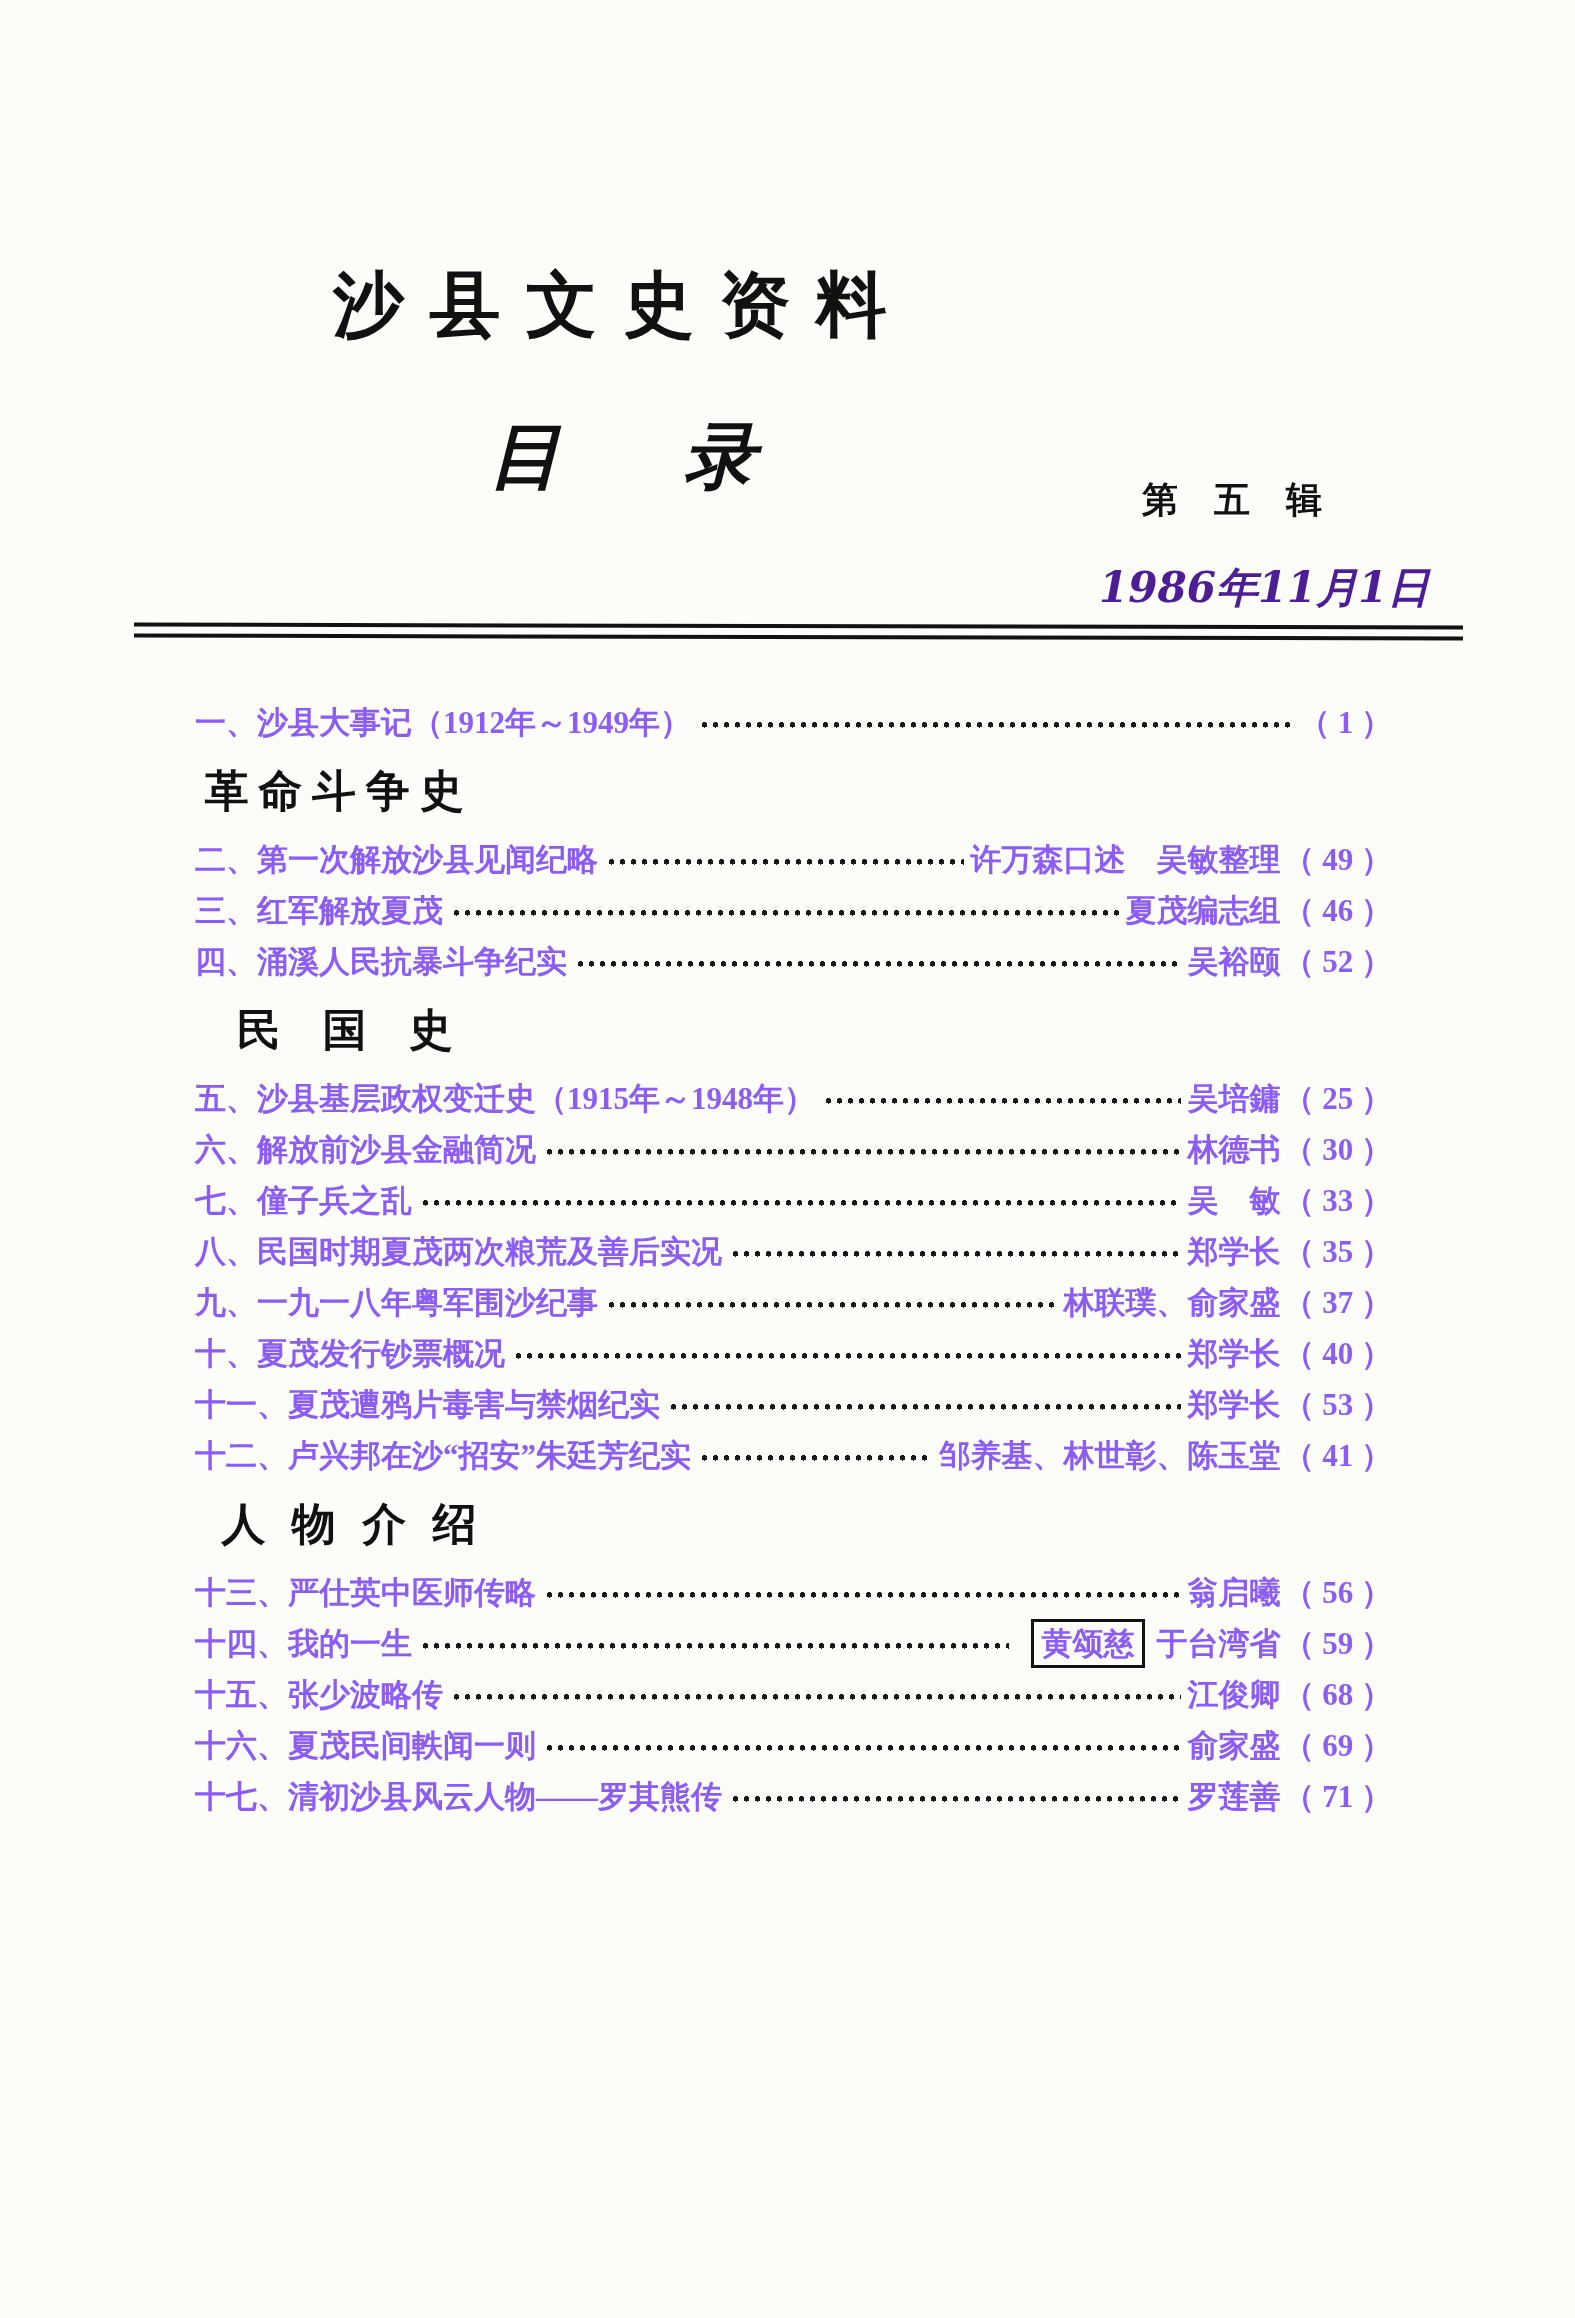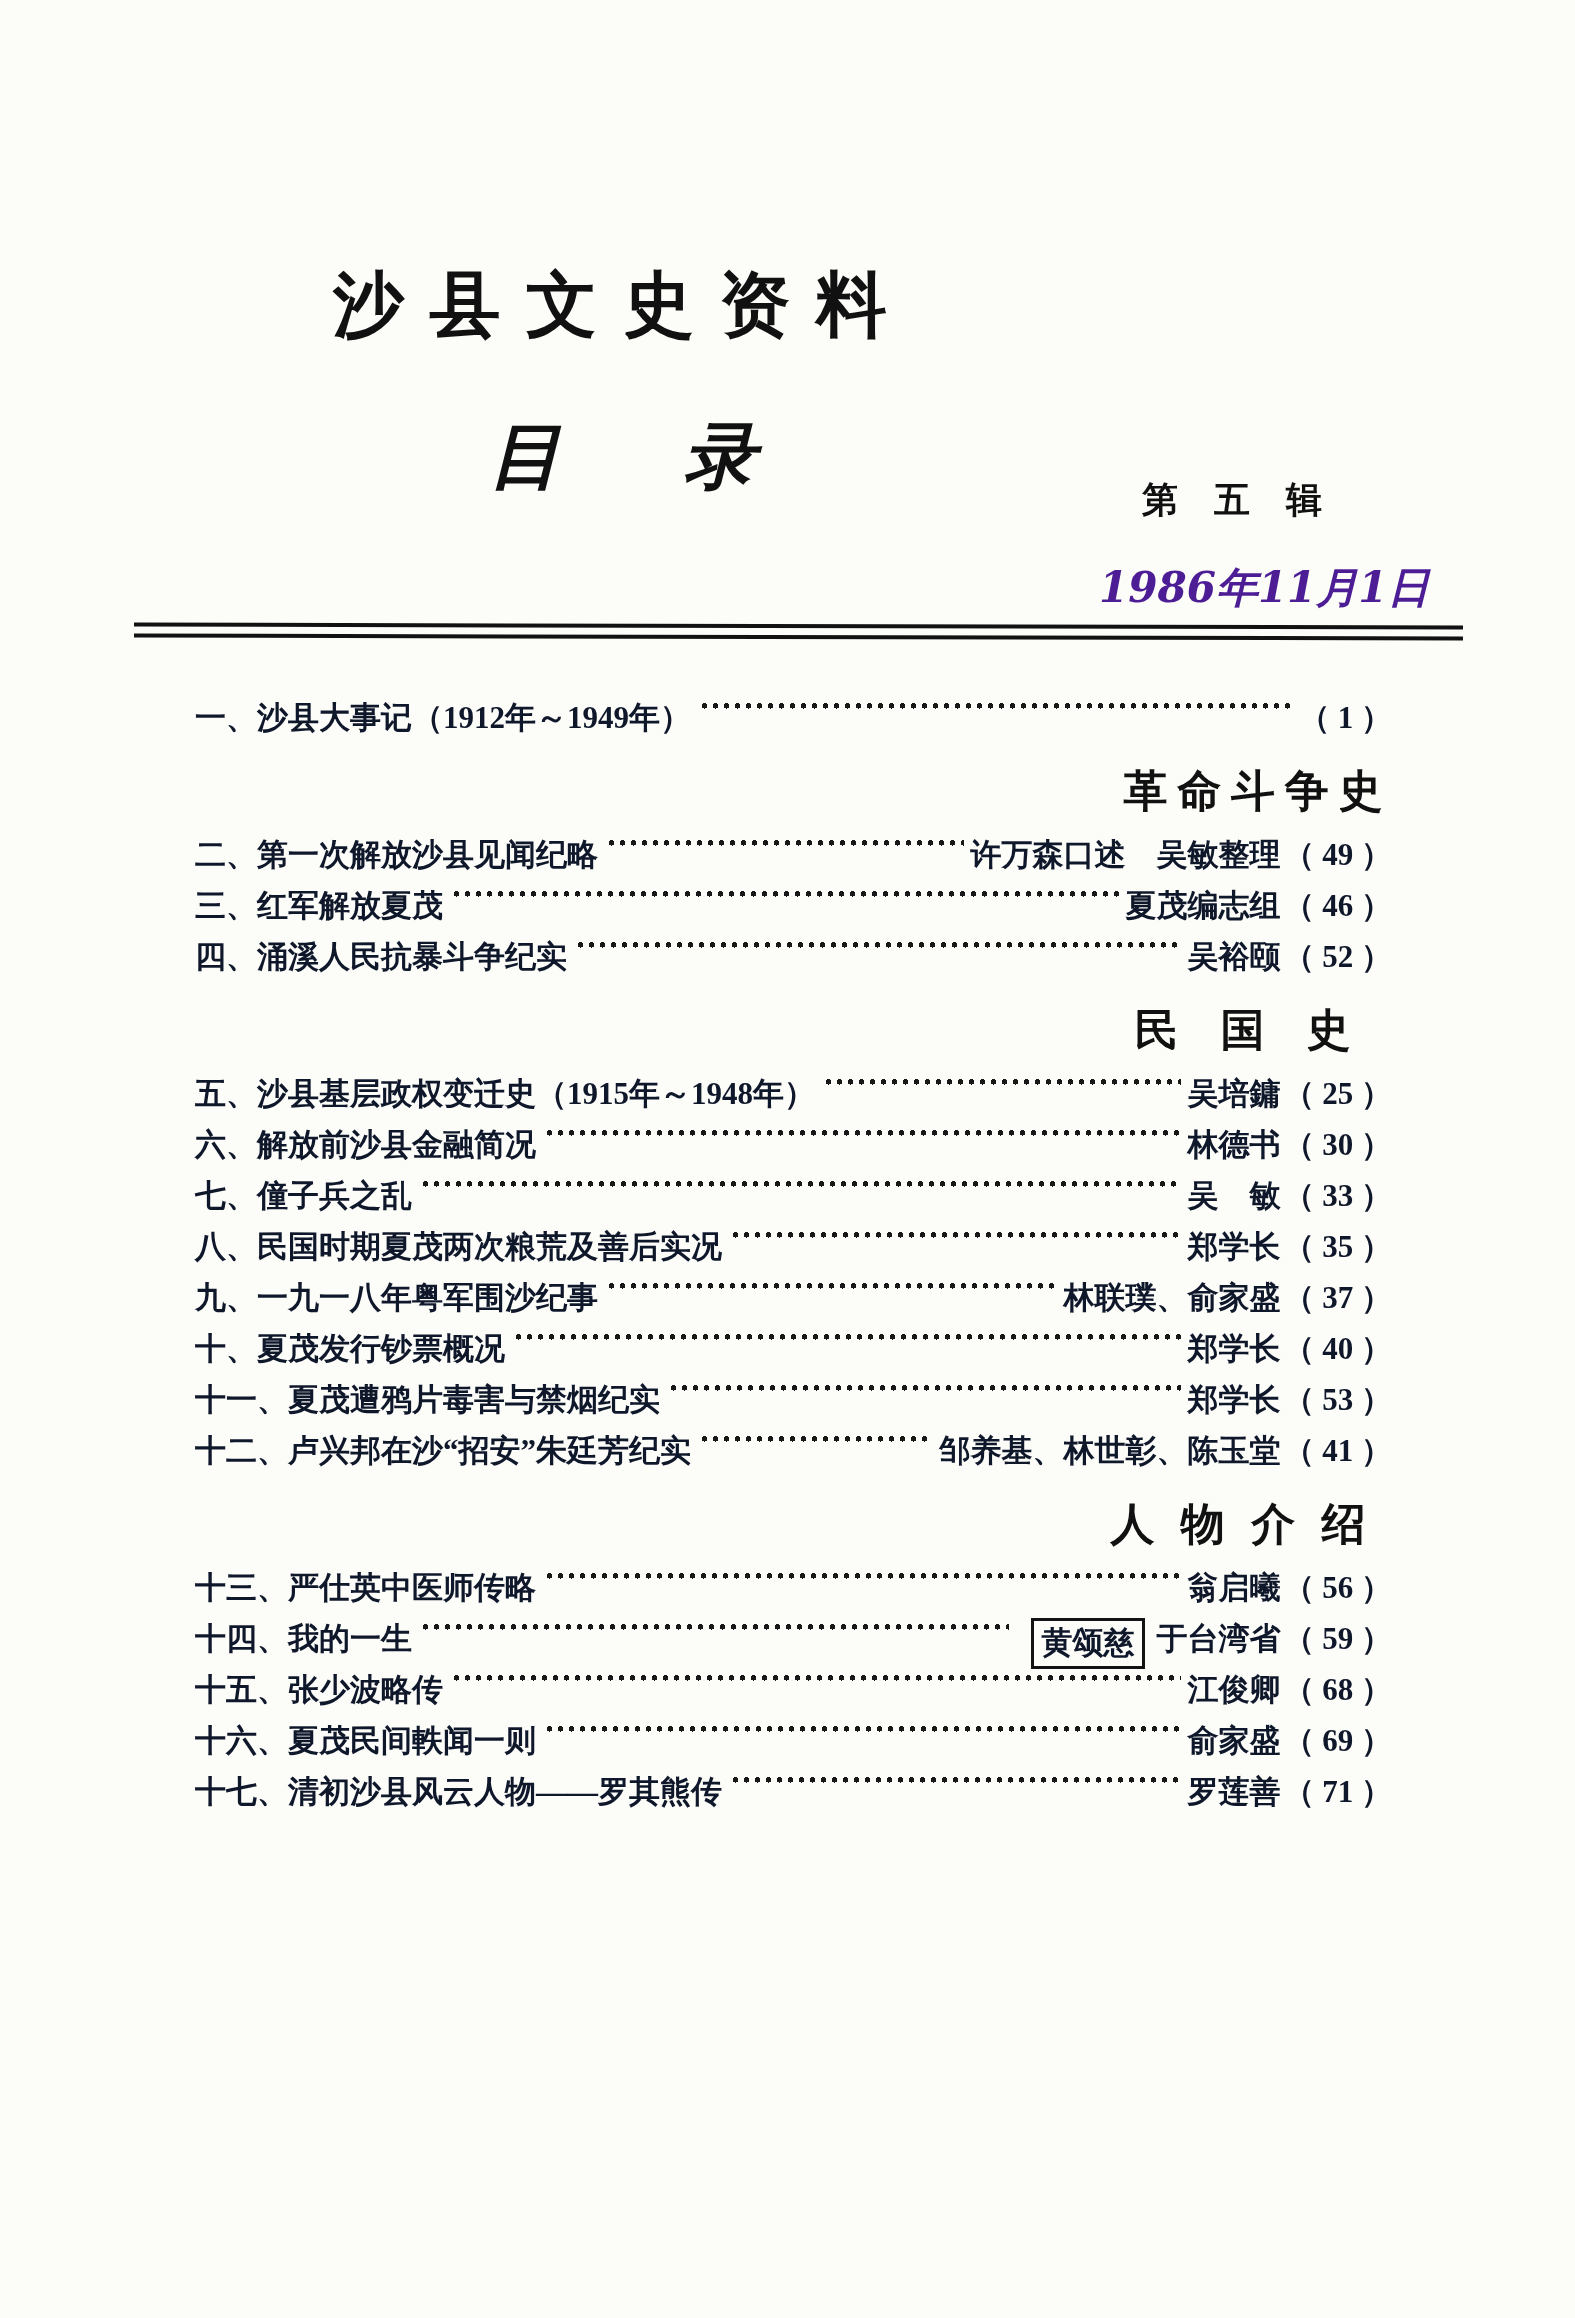--- a/index.html
+++ b/index.html
@@ -32,37 +32,37 @@
   }
   .rule{
     position:absolute;left:134px;top:624px;width:1329px;height:7px;
     border-top:4.7px solid #121212;border-bottom:4.7px solid #121212;
     transform:rotate(0.12deg);
   }
   .toc{
     position:absolute;left:195px;top:697px;width:1197px;
   }
   .toc-row{
-    display:flex;height:51px;
-    font-size:31px;font-weight:600;white-space:nowrap;color:#0f172a;
+    display:flex;align-items:center;height:51px;
+    font-size:31px;font-weight:600;white-space:nowrap;color:#8b5cf6;
   }
   .entry-head{white-space:nowrap;}
   .leader{
     flex:1 1 auto;height:7.9px;min-width:22px;margin:4.7px 6.3px 0 7.9px;
     background-image:radial-gradient(circle 2.7px at 5.5px 3.9px,#181818 97%,rgba(0,0,0,0) 100%);
     background-size:11px 7.9px;background-repeat:repeat-x;background-position:left center;
   }
   .entry-author{white-space:nowrap;}
   .entry-author:empty{display:none;}
   .entry-page{white-space:nowrap;margin-left:3.1px;}
   .boxed-name{
     border:3.1px solid #131313;padding:0.8px 7.9px;margin:0 11px 0 15.7px;white-space:nowrap;
   }
   .section-heading{
-    height:86px;line-height:86px;text-align:right;
+    height:86px;line-height:86px;text-align:left;
     font-family:"Liberation Sans","DejaVu Sans",sans-serif;
     font-weight:bold;font-size:44px;color:#111;white-space:nowrap;
   }
   .ls-a{letter-spacing:0.22em;text-indent:0.22em;}
   .ls-b{letter-spacing:0.95em;text-indent:0.95em;}
   .ls-c{letter-spacing:0.6em;text-indent:0.6em;}
 </style>
 </head>
 <body>
 

